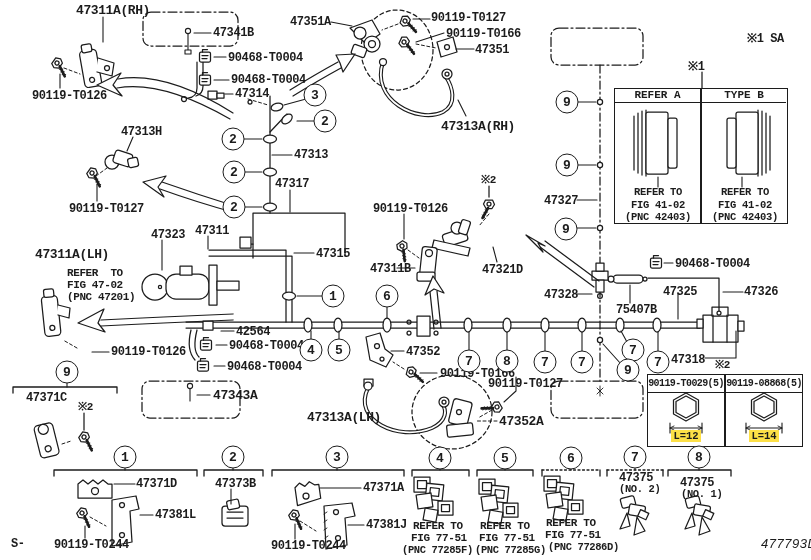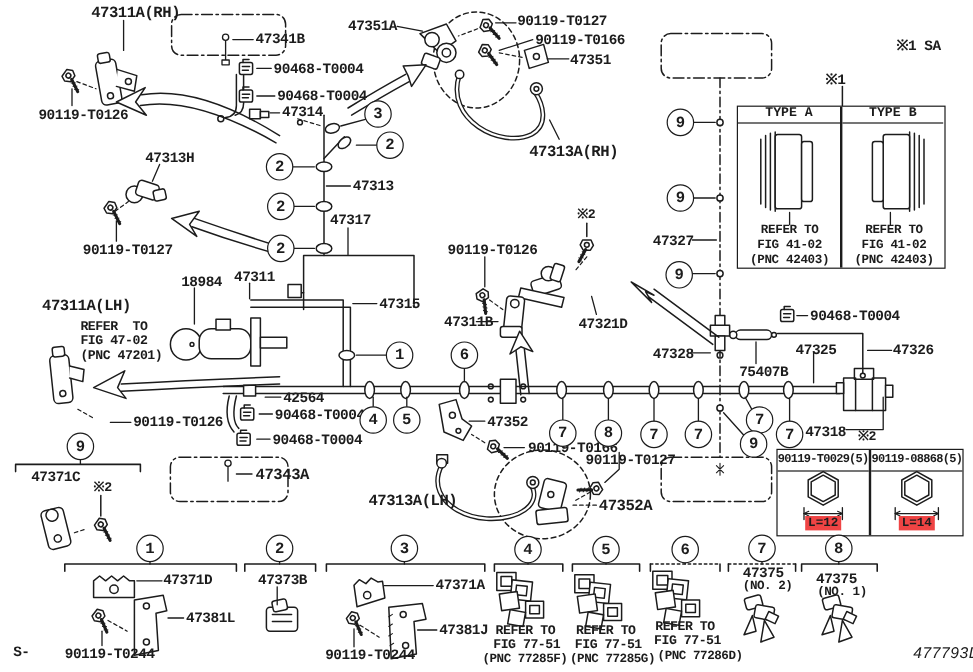--- a/index.html
+++ b/index.html
@@ -23,21 +23,21 @@
   .type-tbl .refer{position:absolute;top:97px;width:86px;text-align:center;font-size:10.5px;
       font-weight:bold;line-height:12.5px;letter-spacing:-0.3px}
   .type-tbl .refer.b{left:87px}
   .nut-tbl{left:647px;top:374px;width:156px;height:73px}
   .nut-tbl .vdiv{position:absolute;left:76px;top:0;bottom:0;width:1.6px;background:#1c1c1c}
   .nut-tbl .th{position:absolute;top:0;width:76px;height:17px;border-bottom:1.6px solid #1c1c1c;
       text-align:center;font-weight:bold;font-size:10px;line-height:17px;letter-spacing:-0.6px}
   .nut-tbl .th.b{left:78px}
   .nut-tbl .dim{position:absolute;top:55px;width:76px;text-align:center;font-size:10.5px;
       font-weight:bold}
-  .nut-tbl .dim span{background:#ef4444;padding:0 2px}
+  .nut-tbl .dim span{background:#fde047;padding:0 2px}
   .nut-tbl .dim.b{left:78px}
   .layer{position:absolute;left:0;top:0;width:811px;height:560px;z-index:2;pointer-events:none}
 </style>
 </head>
 <body>
 
 <div class="stage">
 
 <svg class="art" width="811" height="560" viewBox="0 0 811 560">
   <defs>
@@ -436,21 +436,21 @@
   <g>
     <polygon points="686,393 698.5,400 698.5,414 686,421 673.5,414 673.5,400" fill="#fff"></polygon>
     <polygon points="686,396 696,401.5 696,412.5 686,418 676,412.5 676,401.5" fill="#fff"></polygon>
     <polygon points="764,393 776.5,400 776.5,414 764,421 751.5,414 751.5,400" fill="#fff"></polygon>
     <polygon points="764,396 774,401.5 774,412.5 764,418 754,412.5 754,401.5" fill="#fff"></polygon>
   </g>
 </svg>
 
 <div class="tbl type-tbl">
   <div class="vdiv"></div>
-  <div class="th a">TYPE A</div>
+  <div class="th a">REFER A</div>
   <div class="th b">TYPE B</div>
   <div class="refer a">
     <div>REFER  TO</div>
     <div>FIG 41-02</div>
     <div>(PNC 42403)</div>
   </div>
   <div class="refer b">
     <div>REFER  TO</div>
     <div>FIG 41-02</div>
     <div>(PNC 42403)</div>
@@ -477,21 +477,21 @@
       <div class="lbl" style="left: 235px; top: 88px;">47314</div>
       <div class="lbl" style="left: 32px; top: 90px;">90119-T0126</div>
       <div class="lbl" style="left: 441px; top: 120px; font-size: 13px;">47313A(RH)</div>
       <div class="lbl" style="left: 121px; top: 126px;">47313H</div>
       <div class="lbl" style="left: 294px; top: 149px;">47313</div>
       <div class="lbl" style="left: 275px; top: 178px;">47317</div>
       <div class="lbl" style="left: 69px; top: 203px;">90119-T0127</div>
       <div class="lbl" style="left: 481px; top: 175px; font-size: 11px;">※2</div>
       <div class="lbl" style="left: 544px; top: 195px;">47327</div>
       <div class="lbl" style="left: 373px; top: 203px;">90119-T0126</div>
-      <div class="lbl" style="left: 151px; top: 229px;">18984</div>
+      <div class="lbl" style="left: 151px; top: 229px;">47323</div>
       <div class="lbl" style="left: 195px; top: 225px;">47311</div>
       <div class="lbl" style="left: 35px; top: 248px; font-size: 13px;">47311A(LH)</div>
       <div class="lbl" style="left: 67px; top: 268px; font-size: 11px;">REFER  TO</div>
       <div class="lbl" style="left: 67px; top: 280px; font-size: 11px;">FIG 47-02</div>
       <div class="lbl" style="left: 67px; top: 292px; font-size: 11px;">(PNC 47201)</div>
       <div class="lbl" style="left: 316px; top: 248px;">47315</div>
       <div class="lbl" style="left: 356px; top: 263px; margin-left: 14px;">47311B</div>
       <div class="lbl" style="left: 482px; top: 264px;">47321D</div>
       <div class="lbl" style="left: 544px; top: 289px;">47328</div>
       <div class="lbl" style="left: 675px; top: 258px;">90468-T0004</div>

